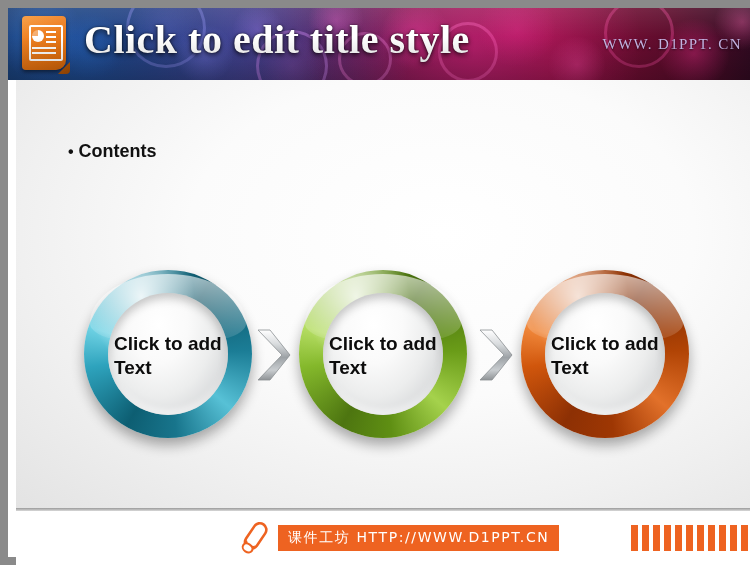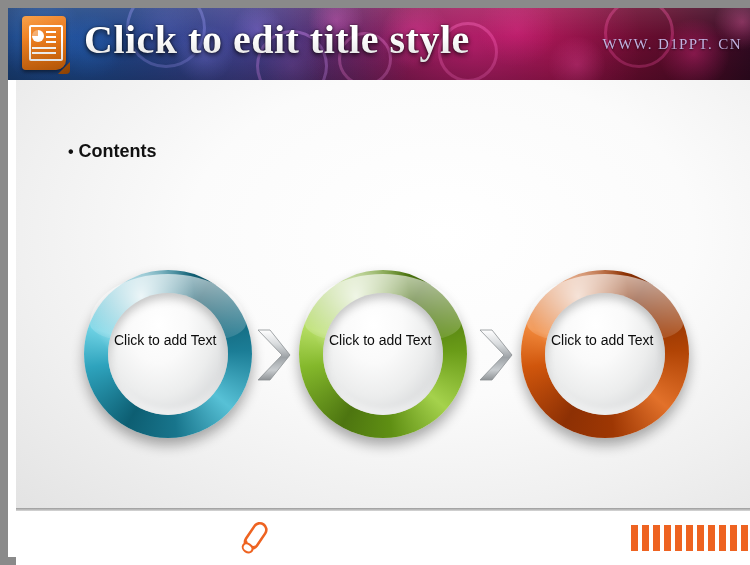--- a/index.html
+++ b/index.html
@@ -109,21 +109,21 @@
     background:linear-gradient(180deg,rgba(255,255,255,.62) 0%,rgba(255,255,255,.06) 100%);
     pointer-events:none;
   }
   .inner{
     position:absolute;left:24px;top:23px;width:120px;height:122px;border-radius:50%;
     background:radial-gradient(ellipse at 42% 26%, #ffffff 0%, #fafafa 30%, #eceded 56%, #d2d4d6 84%, #c0c3c6 100%);
     box-shadow:inset 0 5px 10px rgba(0,0,0,.22), inset 0 -4px 7px rgba(255,255,255,.75);
   }
   .node-text{
     position:absolute;left:30px;top:62px;width:112px;
-    font-size:14px;font-weight:normal;color:#0c0c0c;line-height:1.25;
+    font-size:19px;font-weight:bold;color:#0c0c0c;line-height:1.25;
     text-align:left;
   }
 
   .ring-teal{
     background:
       radial-gradient(ellipse at 34% 16%, rgba(255,255,255,.85) 0%, rgba(255,255,255,0) 34%),
       conic-gradient(from 210deg,#0d5e72 0%,#2ea3bd 14%,#6fd2e4 22%,#2596b0 34%,#0b4f61 50%,#1b7d96 66%,#57c1d6 78%,#18758c 90%,#0d5e72 100%);
   }
   .ring-green{
     background:
@@ -262,20 +262,23 @@
     <div id="pencil">
       <svg width="36" height="40" viewBox="0 0 36 40">
         <g transform="rotate(34 18 20)">
           <rect x="12" y="2" width="13" height="28" rx="6.5" fill="none" stroke="#ee6321" stroke-width="2.6"></rect>
           <path d="M13.3 24 A6.5 6.5 0 0 0 23.7 24 L23.7 31 A6.5 6.5 0 0 1 13.3 31 Z" fill="#ee6321"></path>
           <ellipse cx="18.5" cy="30.5" rx="5.2" ry="4" fill="#ffffff" stroke="#ee6321" stroke-width="2"></ellipse>
         </g>
       </svg>
     </div>
 
+    <div id="ft-bar">
+      <span>课件工坊 HTTP://WWW.D1PPT.CN</span>
+    </div>
 
     <div id="ft-ticks">
       <i></i>
         <i></i>
       <i></i>
         <i></i>
       <i></i>
         <i></i>
       <i></i>
         <i></i>

